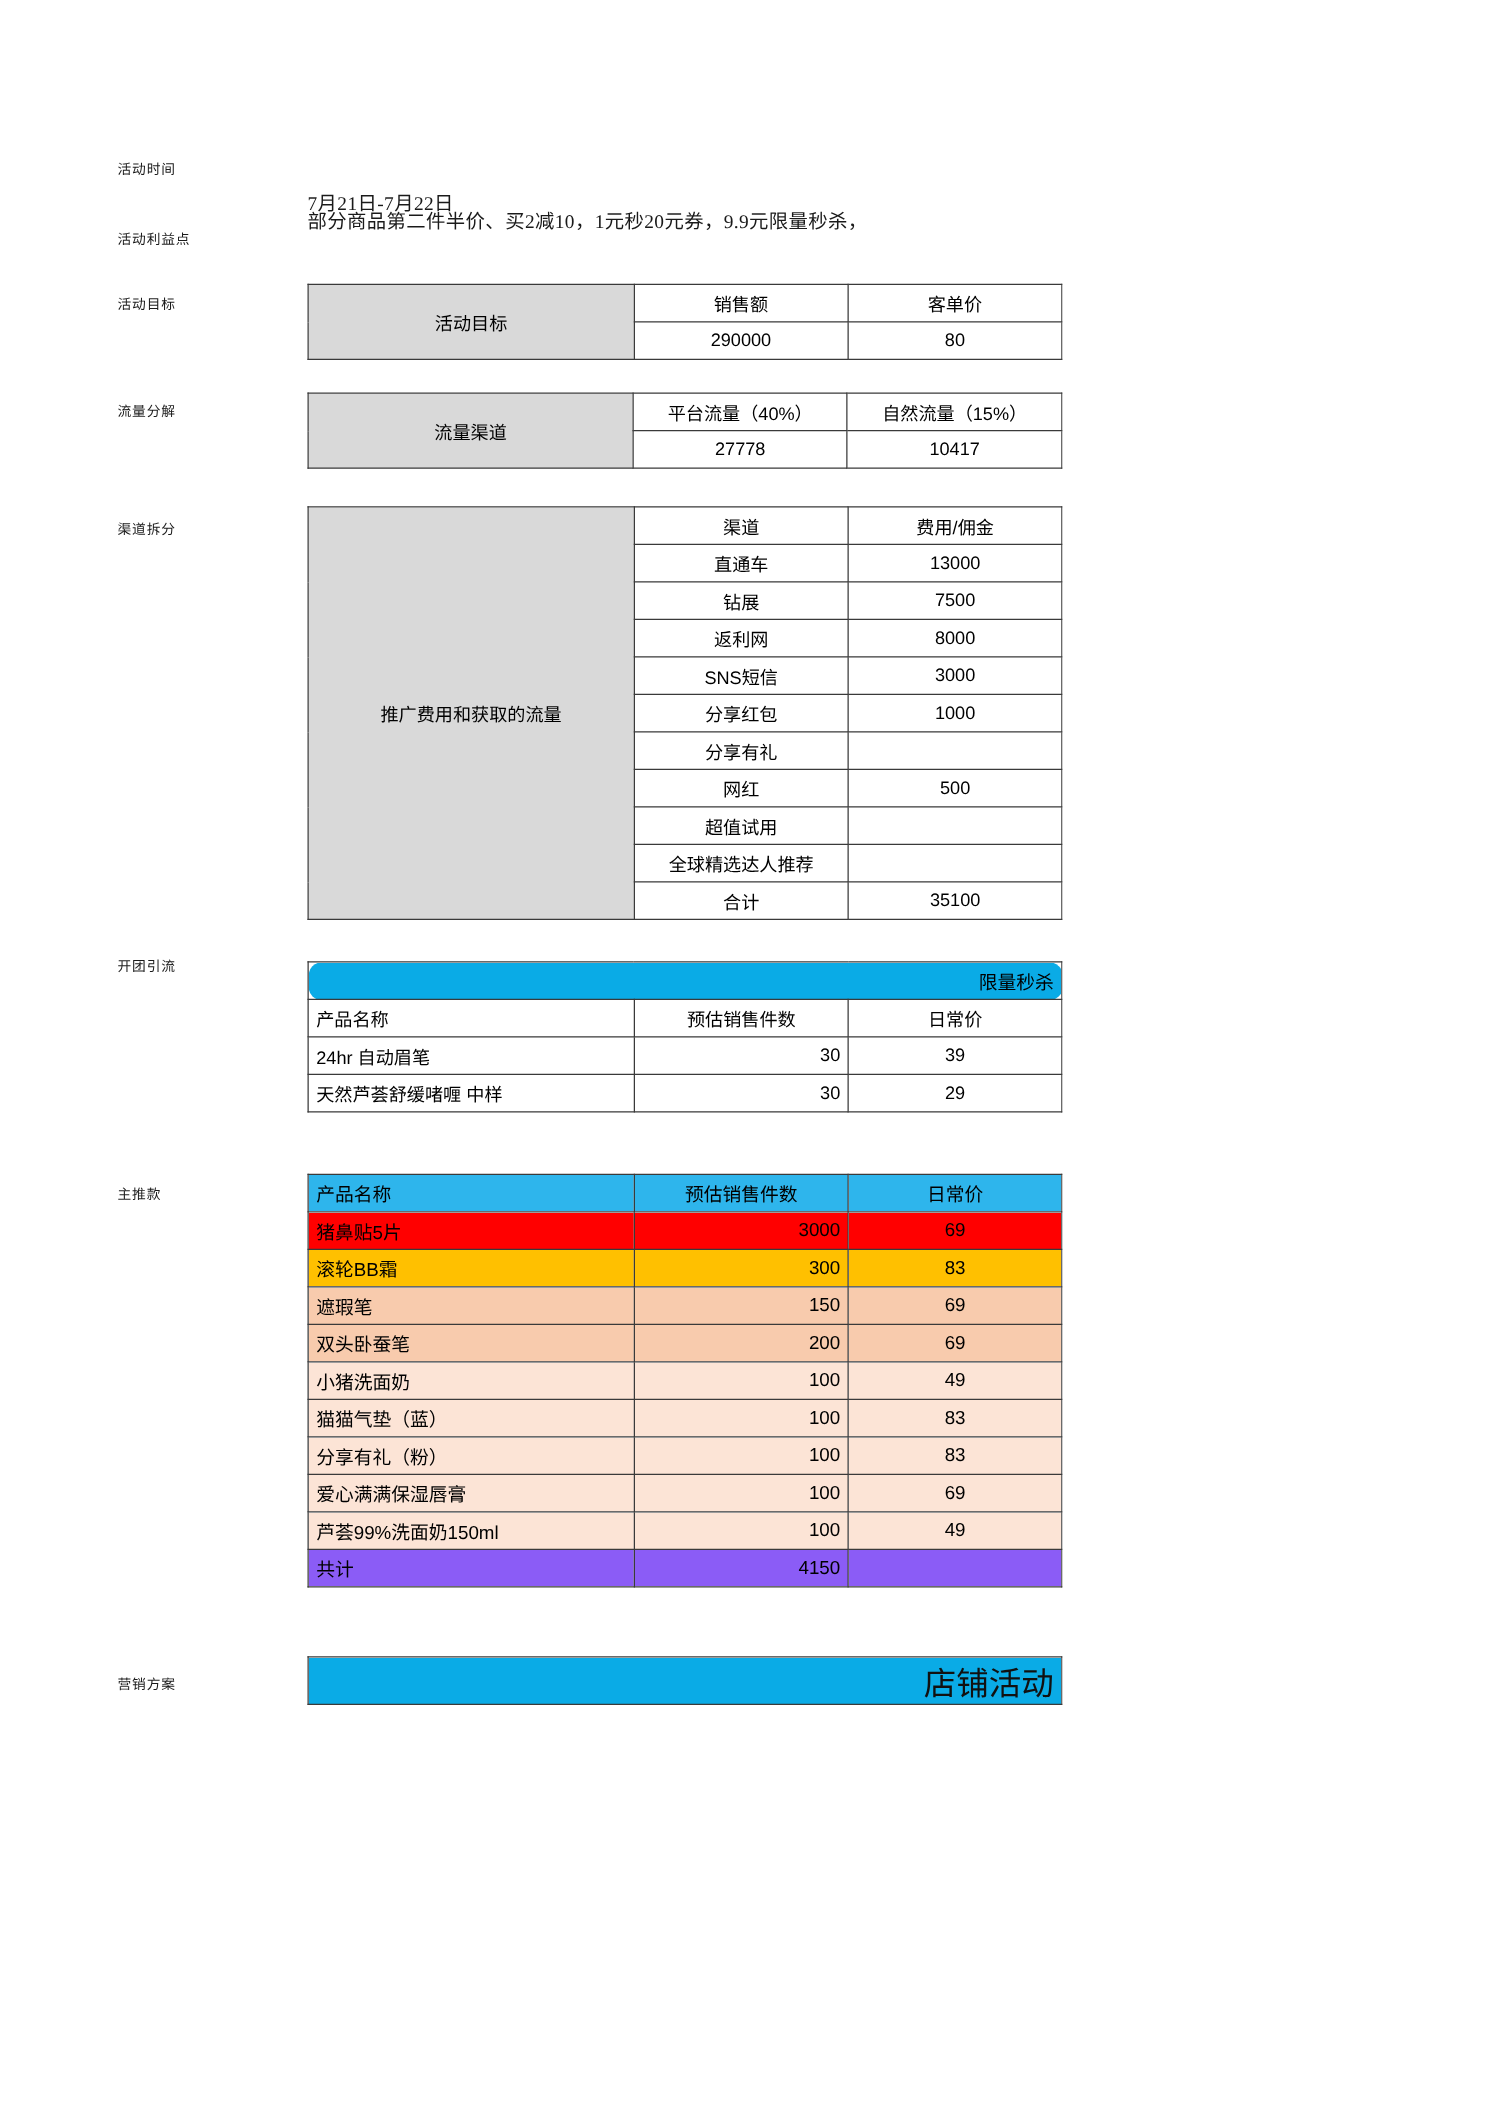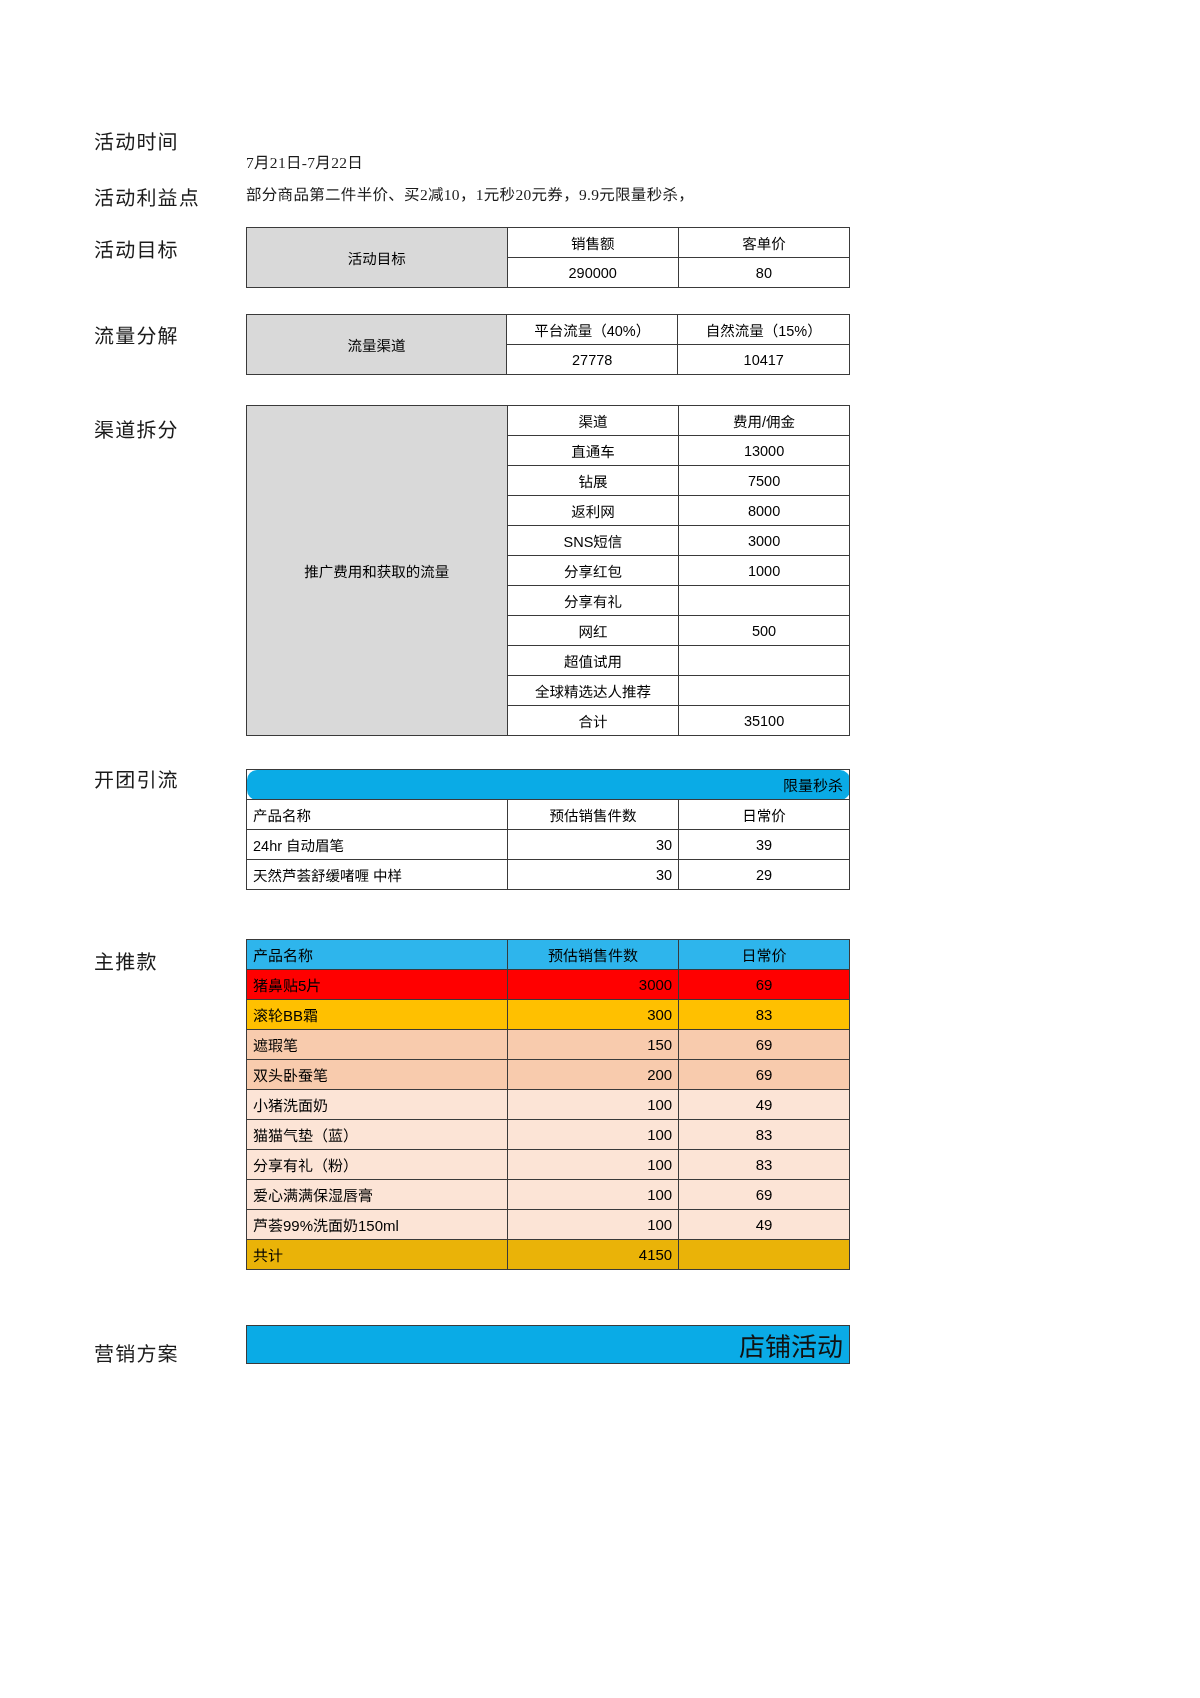--- a/index.html
+++ b/index.html
@@ -26,21 +26,21 @@
     height: 1698px;
     overflow: hidden;
   }
 
   
   .row-label {
     position: absolute;
     left: 94px;
     width: 140px;
     font-family: "Liberation Serif", "DejaVu Serif", serif;
-    font-size: 20px;
+    font-size: 11px;
     letter-spacing: 0.06em;
     color: #1a1a1a;
     white-space: nowrap;
   }
 
   .free-text {
     position: absolute;
     left: 246px;
     font-family: "Liberation Serif", "DejaVu Serif", serif;
     font-size: 15.5px;
@@ -101,34 +101,34 @@
     font-weight: bold;
     color: #111;
   }
 
   
   .hdr-blue  { background: #2eb5ec; font-size: 15px; }
   .r-red     { background: #ff0000; }
   .r-amber   { background: #ffc000; }
   .r-orange  { background: #f8cbad; }
   .r-peach   { background: #fce4d6; }
-  .r-total   { background: #eab308; margin-top: 17px; }
+  .r-total   { background: #8b5cf6; margin-top: 17px; }
 
   .mp td { height: 31px; font-size: 15px; }
 </style>
 </head>
 <body>
 
 <div class="sheet">
 
   <div class="row-label" style="top:126px;">活动时间</div>
   <div class="free-text" style="top:126px;margin-top:24px;">7月21日-7月22日</div>
 
   <div class="row-label" style="top:182px;">活动利益点</div>
-  <div class="free-text" style="top:182px;font-family:Liberation Serif, serif;">部分商品第二件半价、买2减10，1元秒20元券，9.9元限量秒杀，</div>
+  <div class="free-text" style="top:164px;font-family:Liberation Serif, serif;">部分商品第二件半价、买2减10，1元秒20元券，9.9元限量秒杀，</div>
 
   <div class="row-label" style="top:234px;">活动目标</div>
 
   <table class="grid" style="left:246px; top:227px;">
     <tbody>
         <tr>
       <td class="c-label grey ctr" rowspan="2">活动目标</td>
       <td class="c-mid ctr">销售额</td>
       <td class="c-right ctr">客单价</td>
     </tr>

